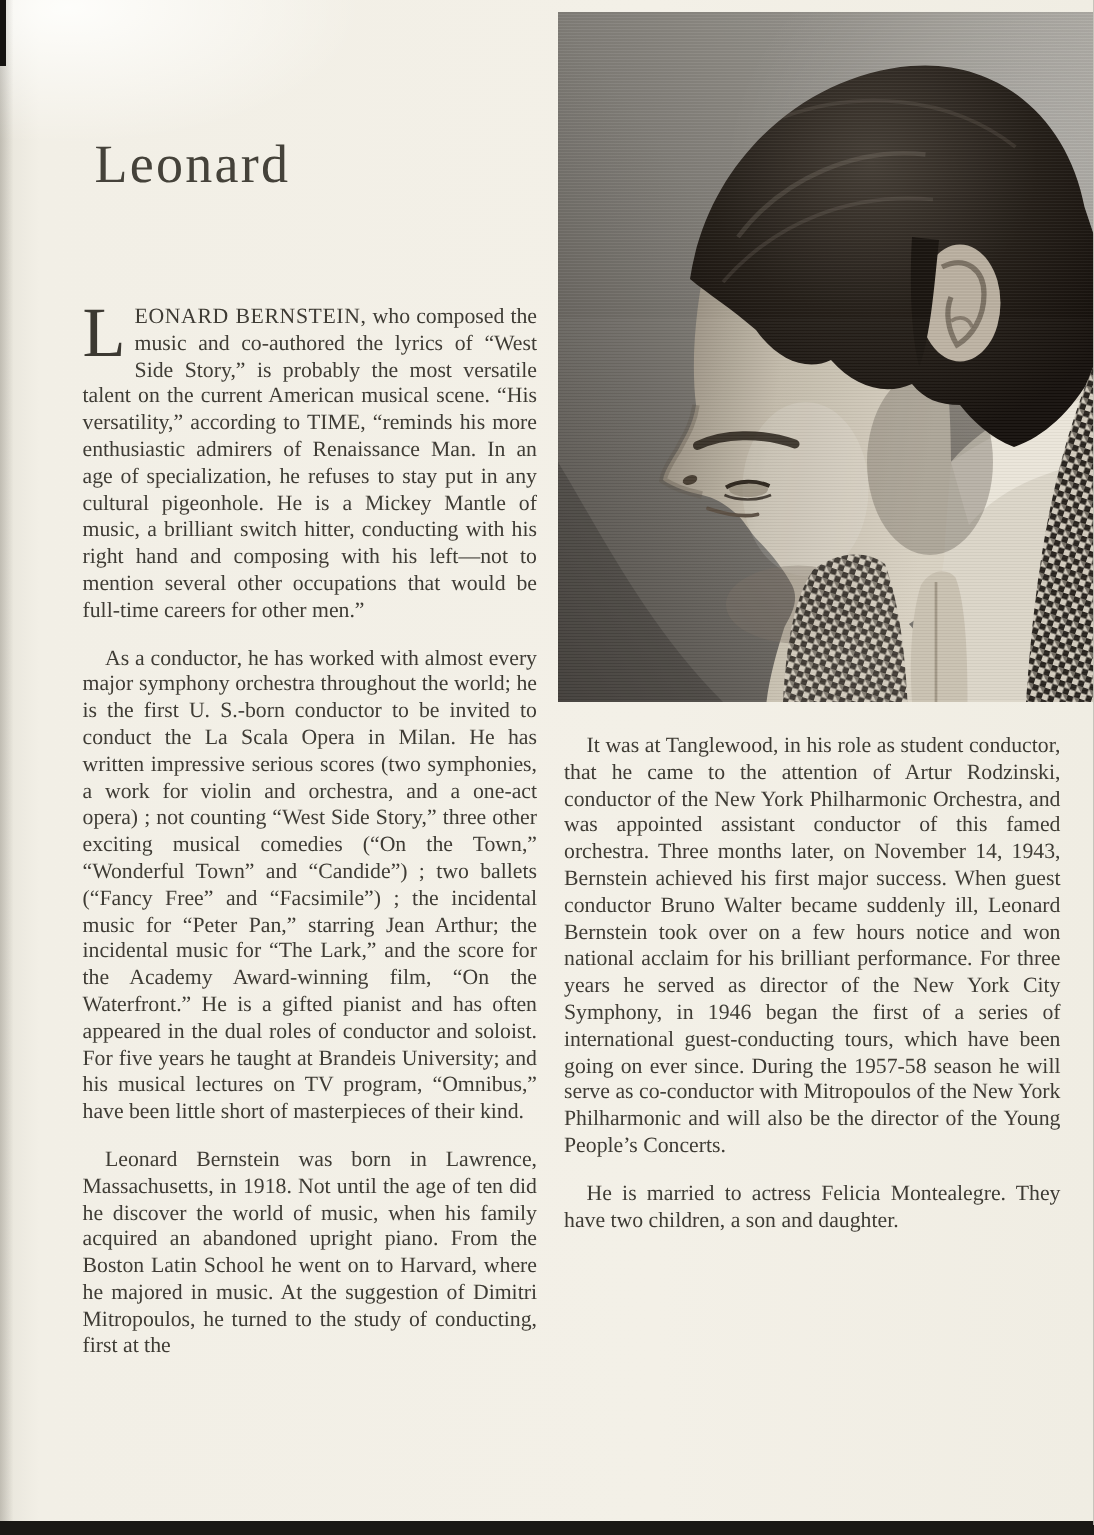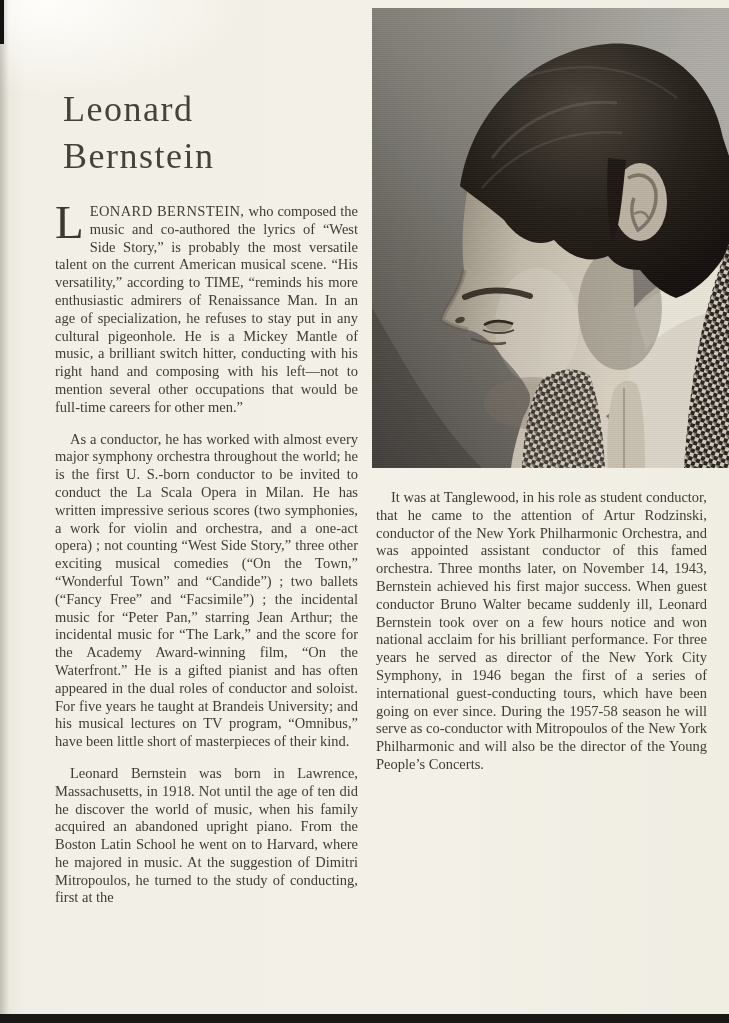--- a/index.html
+++ b/index.html
@@ -64,21 +64,20 @@
 <body>
 
 <div class="page">
 
   <div class="edge-left-shadow"></div>
   <div class="edge-left-top"></div>
   <div class="edge-bottom"></div>
 
   <div class="title">
     <div>Leonard</div>
-    <div>Bernstein</div>
   </div>
 
   <div class="photo">
     <svg viewBox="0 0 357 460" preserveAspectRatio="none">
       <defs>
         <linearGradient id="bgGrad" x1="0" y1="1" x2="1" y2="0">
           <stop offset="0" stop-color="#4c4843"></stop>
           <stop offset="0.5" stop-color="#827f79"></stop>
           <stop offset="1" stop-color="#a9a69f"></stop>
         </linearGradient>
@@ -159,15 +158,16 @@
   <div class="col col-left">
     <p>
       <span class="dropcap">L</span><span class="lead-caps">EONARD BERNSTEIN,</span><span> who composed the music and co-authored the lyrics of “West Side Story,” is probably the most versatile talent on the current American musical scene. “His versatility,” according to TIME, “reminds his more enthusiastic admirers of Renaissance Man. In an age of specialization, he refuses to stay put in any cultural pigeonhole. He is a Mickey Mantle of music, a brilliant switch hitter, conducting with his right hand and composing with his left—not to mention several other occupations that would be full-time careers for other men.”</span>
     </p>
     <p class="indent">As a conductor, he has worked with almost every major symphony orchestra throughout the world; he is the first U. S.-born conductor to be invited to conduct the La Scala Opera in Milan. He has written impressive serious scores (two symphonies, a work for violin and orchestra, and a one-act opera) ; not counting “West Side Story,” three other exciting musical comedies (“On the Town,” “Wonderful Town” and “Candide”) ; two ballets (“Fancy Free” and “Facsimile”) ; the incidental music for “Peter Pan,” starring Jean Arthur; the incidental music for “The Lark,” and the score for the Academy Award-winning film, “On the Waterfront.” He is a gifted pianist and has often appeared in the dual roles of conductor and soloist. For five years he taught at Brandeis University; and his musical lectures on TV program, “Omnibus,” have been little short of masterpieces of their kind.</p>
     <p class="indent">Leonard Bernstein was born in Lawrence, Massachusetts, in 1918. Not until the age of ten did he discover the world of music, when his family acquired an abandoned upright piano. From the Boston Latin School he went on to Harvard, where he majored in music. At the suggestion of Dimitri Mitropoulos, he turned to the study of conducting, first at the</p>
   </div>
 
   <div class="col col-right">
     <p class="indent">It was at Tanglewood, in his role as student conductor, that he came to the attention of Artur Rodzinski, conductor of the New York Philharmonic Orchestra, and was appointed assistant conductor of this famed orchestra. Three months later, on November 14, 1943, Bernstein achieved his first major success. When guest conductor Bruno Walter became suddenly ill, Leonard Bernstein took over on a few hours notice and won national acclaim for his brilliant performance. For three years he served as director of the New York City Symphony, in 1946 began the first of a series of international guest-conducting tours, which have been going on ever since. During the 1957-58 season he will serve as co-conductor with Mitropoulos of the New York Philharmonic and will also be the director of the Young People’s Concerts.</p>
+    <p class="indent">He is married to actress Felicia Montealegre. They have two children, a son and daughter.</p>
   </div>
 
 </div>
 
 </body></html>

